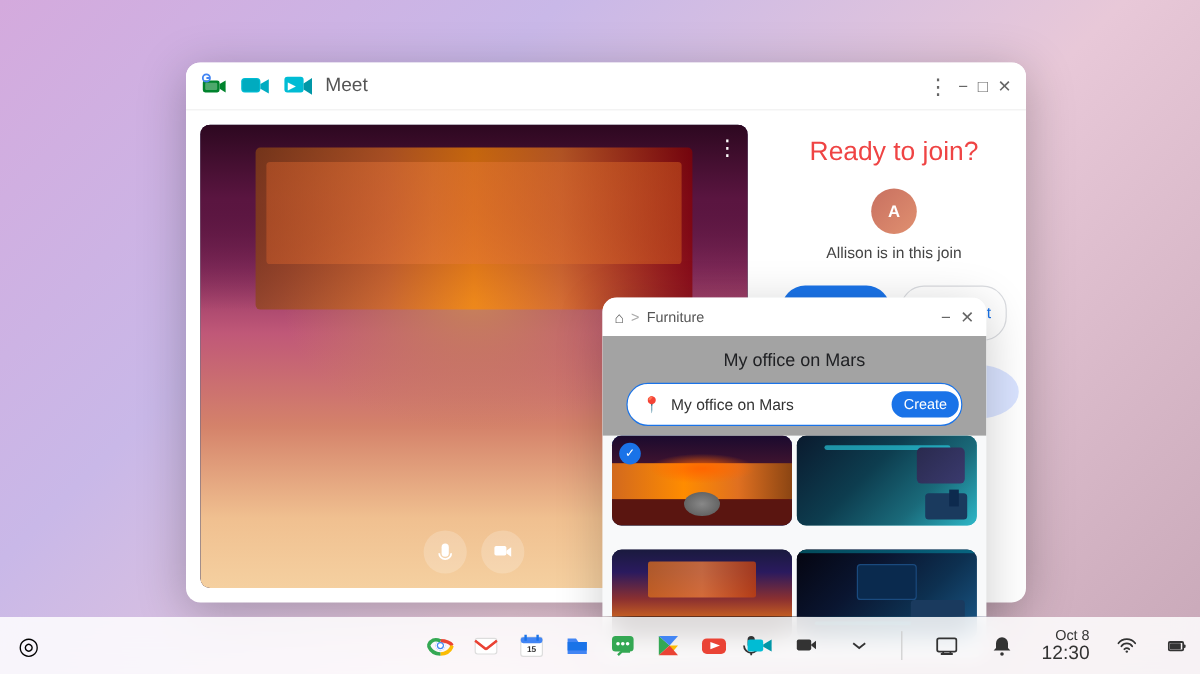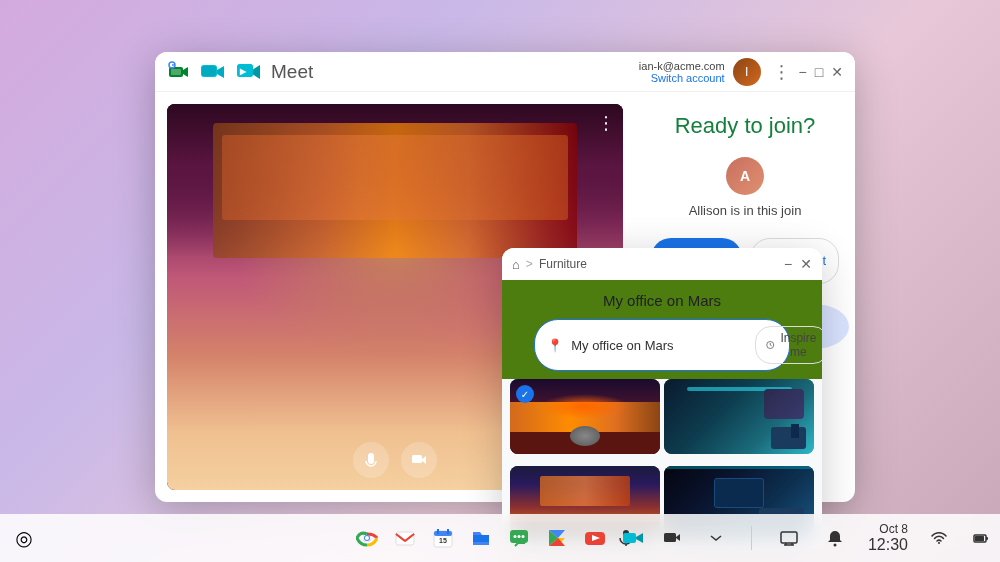--- a/index.html
+++ b/index.html
@@ -237,22 +237,22 @@
 
     .picker-breadcrumb {
       display: flex;
       align-items: center;
       gap: 6px;
       font-size: 12px;
       color: #666;
     }
 
     .picker-search-area {
-      padding: 12px 32px 8px;
-      background: #4d7c0f;
+      padding: 12px 20px 8px;
+      background: #a3a3a3;
     }
 
     .search-input-area {
       display: flex;
       align-items: center;
       border: 1.5px solid #1a73e8;
       border-radius: 24px;
       padding: 6px 12px;
       background: #fff;
       gap: 8px;
@@ -434,30 +434,23 @@
           <rect x="1" y="1" width="7" height="7" rx="1" fill="#4285f4" opacity="0"></rect>
         </svg>
 
         <div style="display:flex;align-items:center;gap:2px;">
           <svg width="28" height="28" viewBox="0 0 28 28">
             <rect x="2" y="6" width="16" height="13" rx="2.5" fill="#00BCD4"></rect>
             <path d="M18 11.5l7-4.5v14l-7-4.5V11.5z" fill="#0097A7"></path>
             <text x="5" y="16" font-size="8" fill="white" font-weight="bold">▶</text>
           </svg>
         </div>
-        <span style="font-size:19px;color:#555;font-weight:400;">Meet</span>
+        <span style="font-size:16px;color:#555;font-weight:400;">Meet</span>
       </div>
       <div style="display:flex;align-items:center;gap:12px;">
-        <div class="account-area">
-          <div class="account-info">
-            <div style="font-size:11px;color:#444;">ian-k@acme.com</div>
-            <div style="font-size:11px;color:#1a73e8;cursor:pointer;text-align:right;">Switch account</div>
-          </div>
-          <div class="account-avatar" style="width:28px;height:28px;border-radius:50%;background:linear-gradient(135deg,#8b4513,#d2691e);overflow:hidden;display:flex;align-items:center;justify-content:center;color:white;font-size:12px;">I</div>
-        </div>
         <div style="display:flex;gap:8px;align-items:center;">
           <span style="color:#666;cursor:pointer;font-size:18px;">⋮</span>
           <span style="color:#666;cursor:pointer;font-size:14px;">−</span>
           <span style="color:#666;cursor:pointer;font-size:14px;">□</span>
           <span style="color:#666;cursor:pointer;font-size:14px;">✕</span>
         </div>
       </div>
     </div>
 
     <div class="meet-content">
@@ -482,21 +475,21 @@
           <div class="video-control-btn">
             <svg width="16" height="16" viewBox="0 0 16 16" fill="white">
                 <rect x="1" y="3" width="10" height="8" rx="1.5"></rect>
                 <path d="M11 7l4-3v8l-4-3V7z"></path>
               </svg>
           </div>
         </div>
       </div>
 
       <div class="join-panel">
-        <div style="font-size:22px;font-weight:400;color:#15803d;margin-bottom:16px;line-height:1.3;">Ready to join?</div>
+        <div style="font-size:22px;font-weight:400;color:#ef4444;margin-bottom:16px;line-height:1.3;">Ready to join?</div>
 
         <div style="width:38px;height:38px;border-radius:50%;background:linear-gradient(135deg,#c87060,#e09070);margin-bottom:8px;overflow:hidden;display:flex;align-items:center;justify-content:center;color:white;font-weight:bold;font-size:14px;">A</div>
 
         <div style="font-size:13px;color:#444;margin-bottom:20px;text-align:center;">Allison is in this join</div>
 
         <div class="join-buttons">
           <button class="btn-ask-join">Ask to join</button>
           <button class="btn-present">
             <svg width="14" height="14" viewBox="0 0 14 14" fill="#1a73e8">
                 <rect x="1" y="1" width="12" height="9" rx="1" stroke="#1a73e8" stroke-width="1.5" fill="none"></rect>
@@ -522,27 +515,20 @@
         <span style="font-size:14px;color:#666;cursor:pointer;">−</span>
         <span style="font-size:14px;color:#666;cursor:pointer;">✕</span>
       </div>
     </div>
 
     <div class="picker-search-area">
       <div style="font-size:15px;font-weight:400;color:#202124;text-align:center;margin-bottom:10px;">My office on Mars</div>
       <div class="search-input-area">
         <span style="font-size:13px;color:#1a73e8;">📍</span>
         <input class="search-input" value="My office on Mars" style="flex: 1 1 0%; border: none; outline: none; font-size: 13px; color: rgb(51, 51, 51);">
-        <button class="inspire-btn">
-          <svg width="12" height="12" viewBox="0 0 12 12" fill="none">
-              <circle cx="6" cy="6" r="5" stroke="#666" stroke-width="1.2"></circle>
-              <path d="M6 3v3l2 1" stroke="#666" stroke-width="1.2"></path>
-            </svg>
-          <span>Inspire me</span>
-        </button>
         <button class="create-btn">Create</button>
       </div>
     </div>
 
 
     <div class="image-grid">
 
       <div class="image-cell img1 img1-selected" style="position:relative;">
         <div class="img1-badge">✓</div>
 

